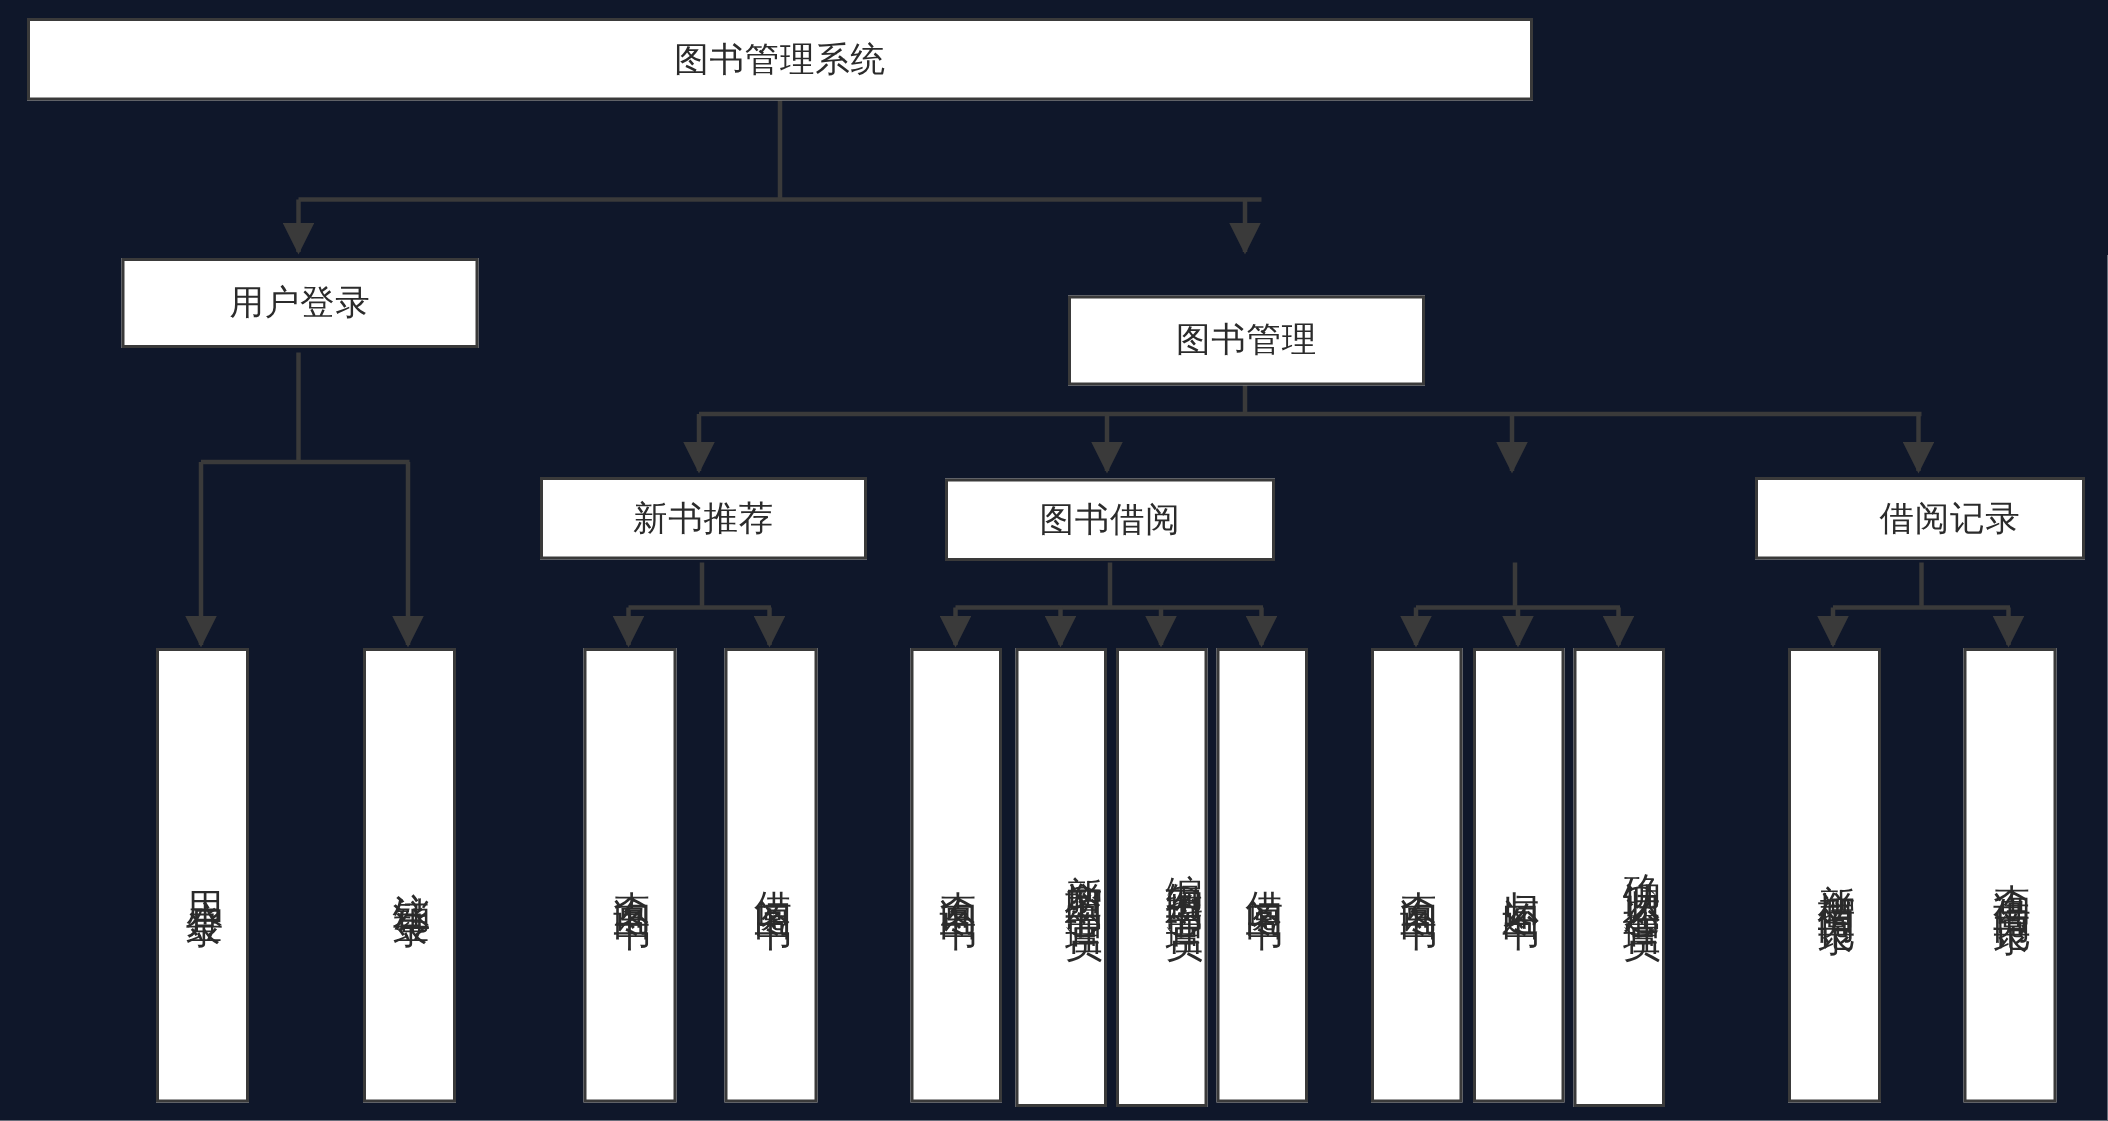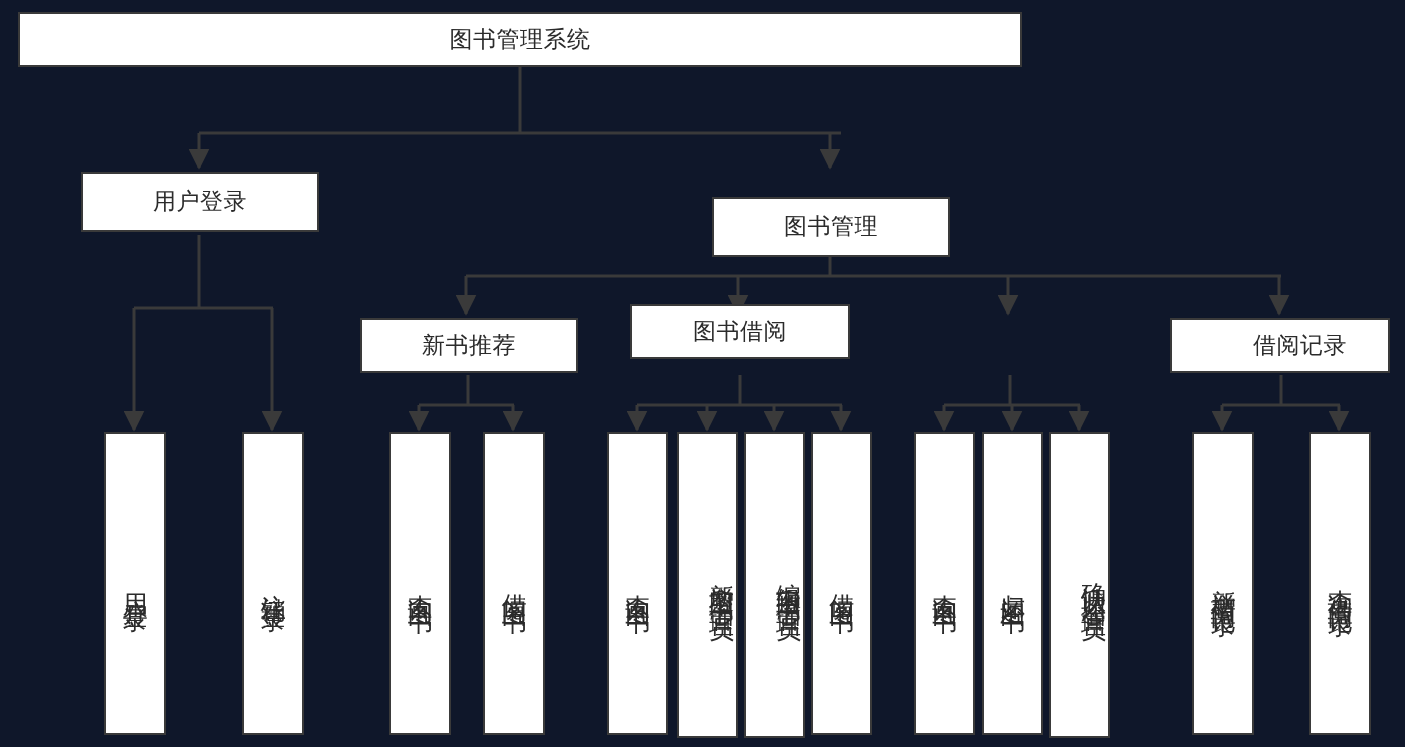--- a/index.html
+++ b/index.html
@@ -130,21 +130,21 @@
   <div class="node horiz" style="left:81px; top:172px; width:238px; height:60px;">
     <span class="node-label">用户登录</span>
   </div>
   <div class="node horiz" style="left:712px; top:184px; width:238px; height:60px;margin-top:13px;">
     <span class="node-label">图书管理</span>
   </div>
 
   <div class="node horiz" style="left:360px; top:318px; width:218px; height:55px;">
     <span class="node-label">新书推荐</span>
   </div>
-  <div class="node horiz" style="left:630px; top:304px; width:220px; height:55px;text-align:right;">
+  <div class="node horiz" style="left:630px; top:319px; width:220px; height:55px;text-align:right;">
     <span class="node-label">图书借阅</span>
   </div>
   <div class="node horiz" style="left:1170px; top:318px; width:220px; height:55px;padding-left:40px;">
     <span class="node-label">借阅记录</span>
   </div>
 
   <div class="node vert" style="left:104px; top:432px; width:62px; height:303px;">
     <span class="node-label">用户登录</span>
   </div>
   <div class="node vert" style="left:242px; top:432px; width:62px; height:303px;">

